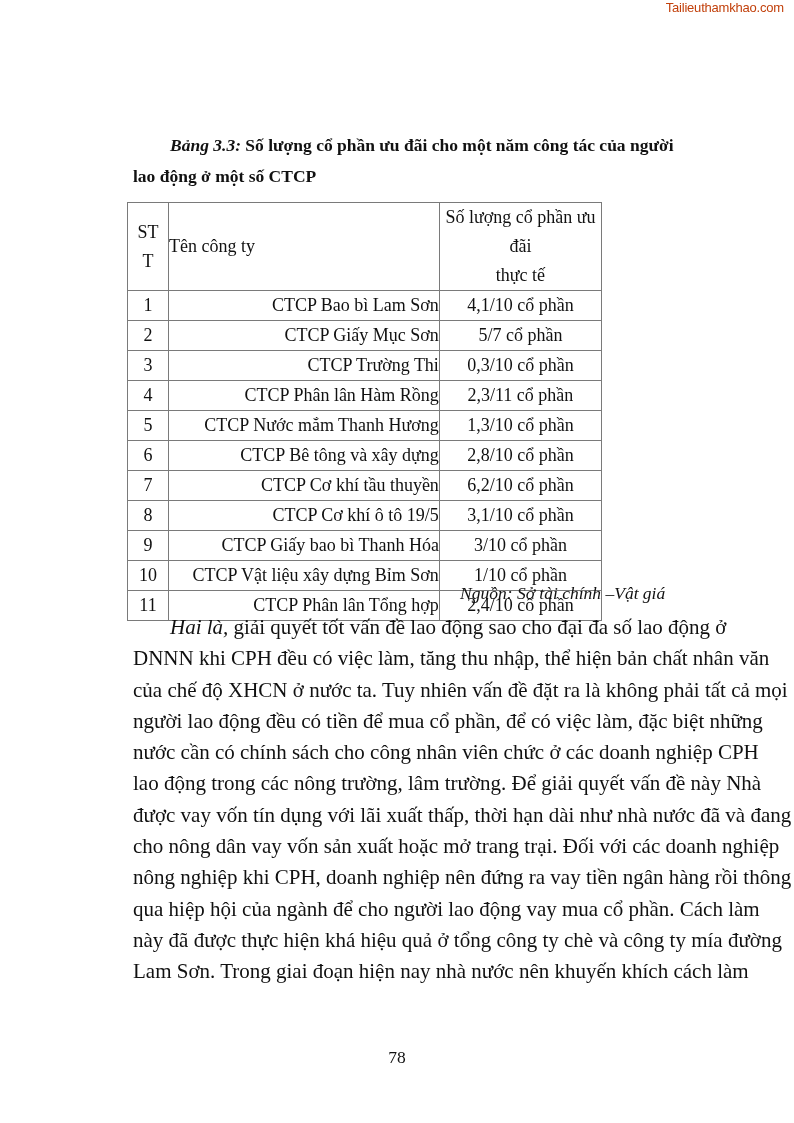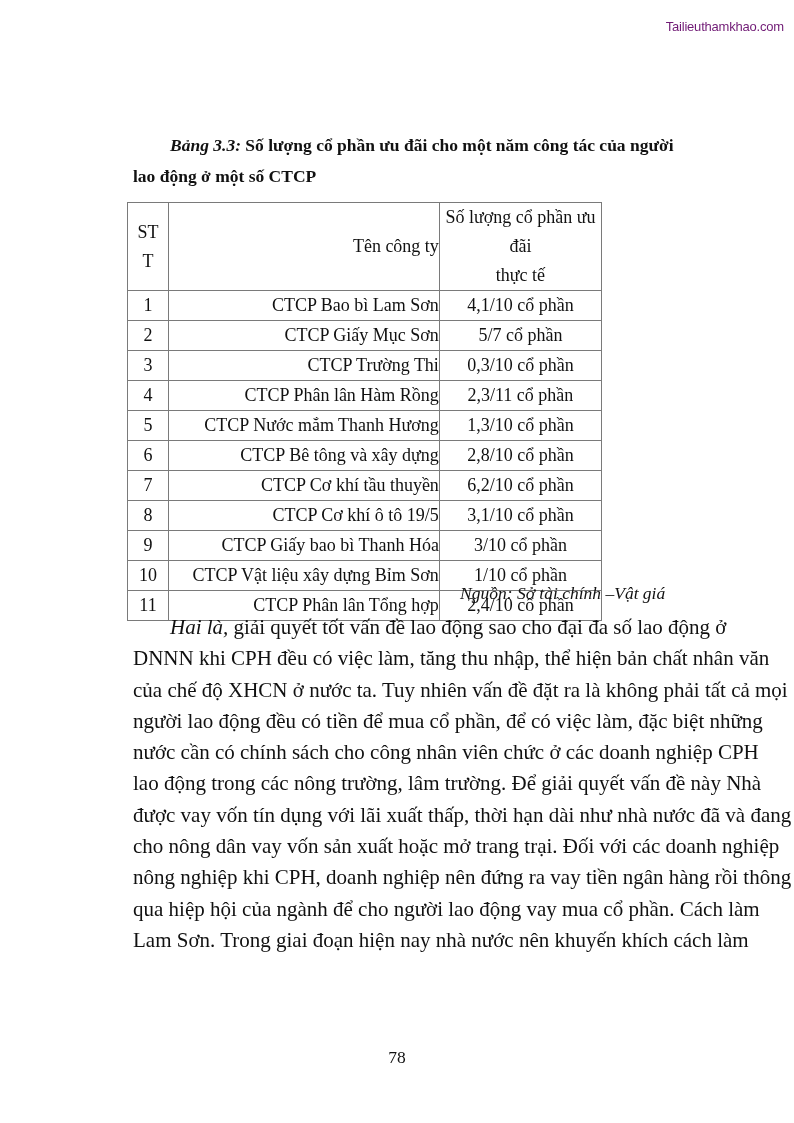--- a/index.html
+++ b/index.html
@@ -1,31 +1,31 @@
 <!DOCTYPE html>
 <html><head>
 <meta charset="utf-8">
 <style>
   html, body { margin: 0; padding: 0; background: #ffffff; }
   body { width: 794px; height: 1123px; position: relative; overflow: hidden;
          font-family: "Liberation Serif", "DejaVu Serif", serif; color: #111; }
-  .watermark { position: absolute; top: 19px; right: 10px; font-family: "Liberation Sans", sans-serif;
-               font-size: 13px; color: #701a75; letter-spacing: -0.2px; }
+  .watermark { position: absolute; top: 0; right: 10px; font-family: "Liberation Sans", sans-serif;
+               font-size: 13px; color: #c2410c; letter-spacing: -0.2px; }
   .caption { position: absolute; left: 133px; top: 130px; width: 590px; font-size: 17.5px;
              font-weight: bold; line-height: 31px; }
   .caption .lead { font-style: italic; padding-left: 37px; }
   table.data { position: absolute; left: 127px; top: 202px; border-collapse: collapse;
                font-size: 18px; width: 475px; }
   table.data td, table.data th { border: 1px solid #7a7a7a; font-weight: normal; padding: 0; }
   table.data th { height: 58px; line-height: 29px; vertical-align: middle; }
   table.data td { height: 29px; line-height: 29px; }
   .c-stt { width: 47px; text-align: center; }
   .c-name { width: 342px; text-align: right; padding-left: 6px !important; }
   .c-val { width: 204px; text-align: center; }
-  th.c-name { text-align: right; padding-left: 0 !important; margin-left: 48px; }
+  th.c-name { text-align: left; padding-left: 0 !important; margin-left: 48px; }
   .source { position: absolute; left: 460px; top: 583px; font-size: 17.5px; font-style: italic; }
   .para { position: absolute; left: 133px; top: 612px; width: 587px; font-size: 21px;
           line-height: 31.3px; text-align: justify; }
   .para .line { display: block; text-align: justify; text-align-last: justify; white-space: nowrap; }
   .para .line.first { text-indent: 37px; }
   .para .it { font-style: italic; }
   .pagenum { position: absolute; left: 0; width: 794px; top: 1047px; text-align: center; font-size: 17.5px; }
 </style>
 </head>
 <body>
@@ -116,16 +116,17 @@
   <span class="line first"><span class="it">Hai là,</span><span> giải quyết tốt vấn đề lao động sao cho đại đa số lao động ở</span></span>
   <span class="line">DNNN khi CPH đều có việc làm, tăng thu nhập, thể hiện bản chất nhân văn</span>
   <span class="line">của chế độ XHCN ở nước ta. Tuy nhiên vấn đề đặt ra là không phải tất cả mọi</span>
   <span class="line">người lao động đều có tiền để mua cổ phần, để có việc làm, đặc biệt những</span>
   <span class="line">nước cần có chính sách cho công nhân viên chức ở các doanh nghiệp CPH</span>
   <span class="line">lao động trong các nông trường, lâm trường. Để giải quyết vấn đề này Nhà</span>
   <span class="line">được vay vốn tín dụng với lãi xuất thấp, thời hạn dài như nhà nước đã và đang</span>
   <span class="line">cho nông dân vay vốn sản xuất hoặc mở trang trại. Đối với các doanh nghiệp</span>
   <span class="line">nông nghiệp khi CPH, doanh nghiệp nên đứng ra vay tiền ngân hàng rồi thông</span>
   <span class="line">qua hiệp hội của ngành để cho người lao động vay mua cổ phần. Cách làm</span>
+  <span class="line">này đã được thực hiện khá hiệu quả ở tổng công ty chè và công ty mía đường</span>
   <span class="line">Lam Sơn. Trong giai đoạn hiện nay nhà nước nên khuyến khích cách làm</span>
 </div>
 
 <div class="pagenum">78</div>
 
 </body></html>

